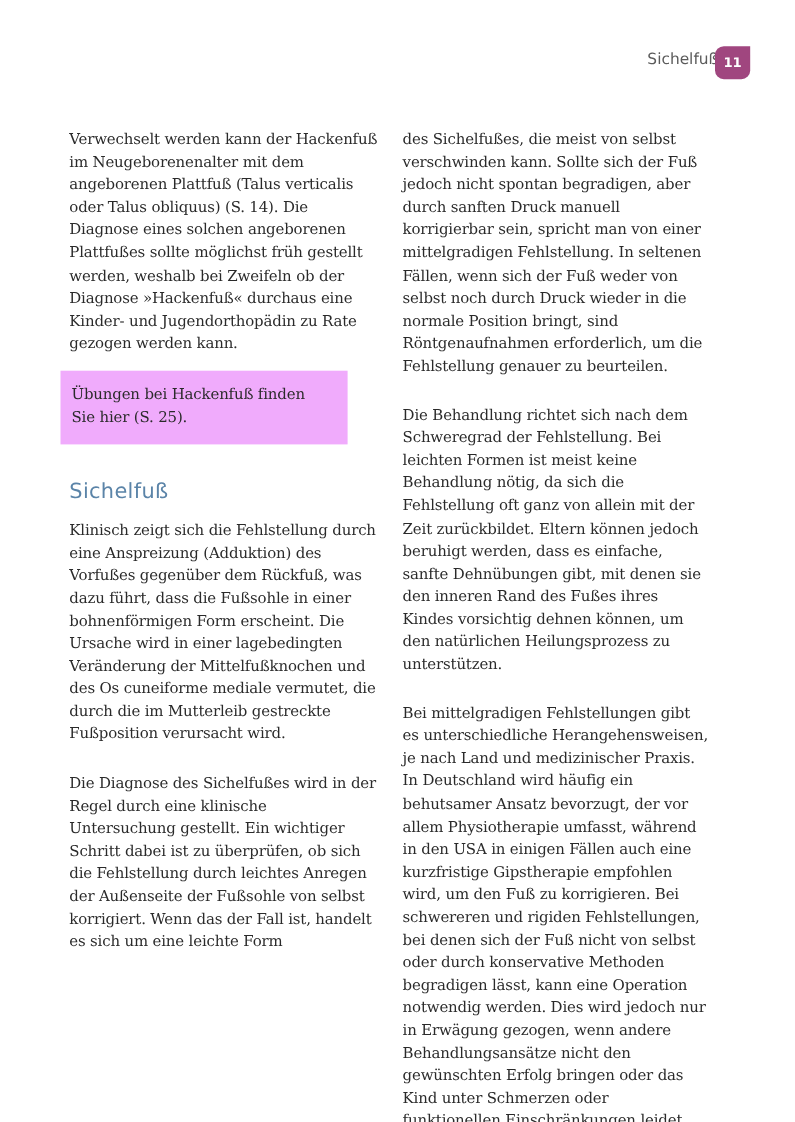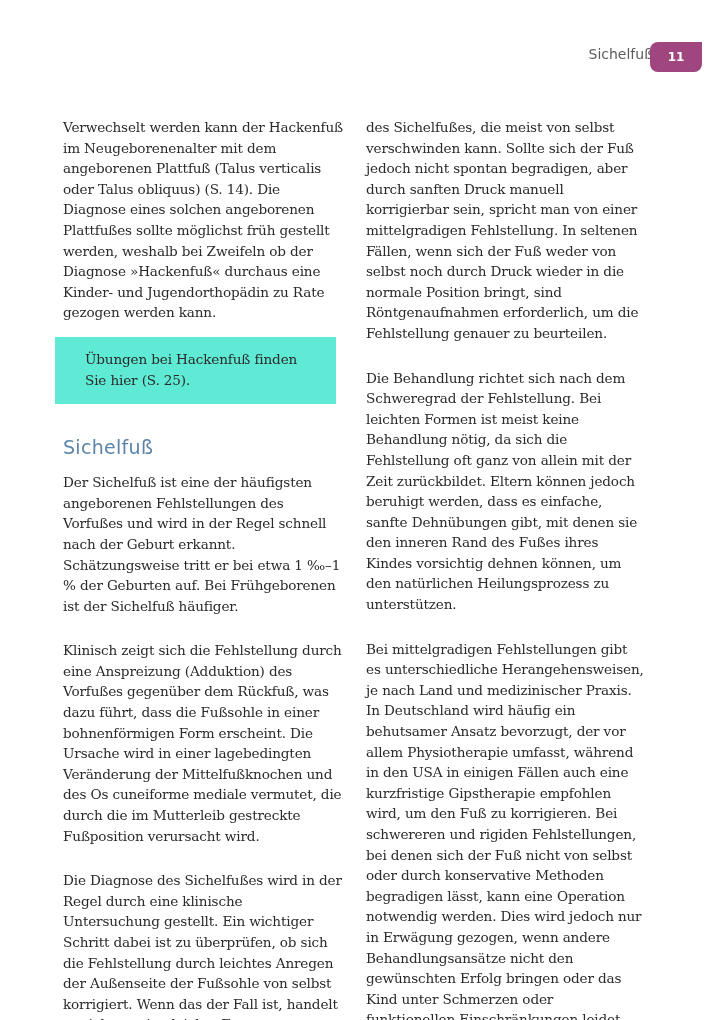--- a/index.html
+++ b/index.html
@@ -14,21 +14,21 @@
     .running-head {
       position: absolute;
       top: 46px; right: 70px;
       font-family: "DejaVu Sans", "Liberation Sans", sans-serif;
       font-size: 14px;
       color: #5b5b5b;
     }
     .page-badge {
       position: absolute;
       top: 42px; left: 650px;
-      width: 52px; height: 30px;
+      width: 32px; height: 30px;
       background: #a0467f;
       border-radius: 8px 0 8px 8px;
       color: #ffffff;
       font-family: "DejaVu Sans", "Liberation Sans", sans-serif;
       font-weight: bold;
       font-size: 12px;
       display: flex; align-items: center; justify-content: center;
     }
     .column {
       position: absolute;
@@ -37,22 +37,22 @@
     }
     .col-left { left: 63px; }
     .col-right { left: 366px; }
     p {
       margin: 0 0 24px 0;
       font-size: 13.6px;
       line-height: 20.6px;
       letter-spacing: -0.15px;
     }
     .box {
-      background: #5eead4;
-      padding: 12px 18px 14px 30px;
+      background: #f0abfc;
+      padding: 12px 18px 14px 10px;
       margin: 0 0 0 0;
     }
     .box p { margin: 0; }
     .col-left .box { width: 233px; margin-left: -8px; margin-top: -10px; margin-bottom: 32px; }
     h2 {
       margin: 0 0 14px 0;
       font-family: "DejaVu Sans", "Liberation Sans", sans-serif;
       font-weight: normal;
       font-size: 19px;
       color: #5b84a8;
@@ -64,21 +64,20 @@
 
 <div class="running-head">Sichelfuß</div>
 <div class="page-badge">11</div>
 
 <div class="column col-left">
   <p>Verwechselt werden kann der Hackenfuß im Neugeborenenalter mit dem angeborenen Plattfuß (Talus verticalis oder Talus obliquus) (S. 14). Die Diagnose eines solchen angeborenen Plattfußes sollte möglichst früh gestellt werden, weshalb bei Zweifeln ob der Diagnose »Hackenfuß« durchaus eine Kinder- und Jugendorthopädin zu Rate gezogen werden kann.</p>
   <div class="box">
     <p>Übungen bei Hackenfuß finden Sie hier (S. 25).</p>
   </div>
   <h2>Sichelfuß</h2>
-  <p>Der Sichelfuß ist eine der häufigsten angeborenen Fehlstellungen des Vorfußes und wird in der Regel schnell nach der Geburt erkannt. Schätzungsweise tritt er bei etwa 1 ‰–1 % der Geburten auf. Bei Frühgeborenen ist der Sichelfuß häufiger.</p>
   <p>Klinisch zeigt sich die Fehlstellung durch eine Anspreizung (Adduktion) des Vorfußes gegenüber dem Rückfuß, was dazu führt, dass die Fußsohle in einer bohnenförmigen Form erscheint. Die Ursache wird in einer lagebedingten Veränderung der Mittelfußknochen und des Os cuneiforme mediale vermutet, die durch die im Mutterleib gestreckte Fußposition verursacht wird.</p>
   <p>Die Diagnose des Sichelfußes wird in der Regel durch eine klinische Untersuchung gestellt. Ein wichtiger Schritt dabei ist zu überprüfen, ob sich die Fehlstellung durch leichtes Anregen der Außenseite der Fußsohle von selbst korrigiert. Wenn das der Fall ist, handelt es sich um eine leichte Form</p>
 </div>
 
 <div class="column col-right">
   <p>des Sichelfußes, die meist von selbst verschwinden kann. Sollte sich der Fuß jedoch nicht spontan begradigen, aber durch sanften Druck manuell korrigierbar sein, spricht man von einer mittelgradigen Fehlstellung. In seltenen Fällen, wenn sich der Fuß weder von selbst noch durch Druck wieder in die normale Position bringt, sind Röntgenaufnahmen erforderlich, um die Fehlstellung genauer zu beurteilen.</p>
   <p>Die Behandlung richtet sich nach dem Schweregrad der Fehlstellung. Bei leichten Formen ist meist keine Behandlung nötig, da sich die Fehlstellung oft ganz von allein mit der Zeit zurückbildet. Eltern können jedoch beruhigt werden, dass es einfache, sanfte Dehnübungen gibt, mit denen sie den inneren Rand des Fußes ihres Kindes vorsichtig dehnen können, um den natürlichen Heilungsprozess zu unterstützen.</p>
   <p>Bei mittelgradigen Fehlstellungen gibt es unterschiedliche Herangehensweisen, je nach Land und medizinischer Praxis. In Deutschland wird häufig ein behutsamer Ansatz bevorzugt, der vor allem Physiotherapie umfasst, während in den USA in einigen Fällen auch eine kurzfristige Gipstherapie empfohlen wird, um den Fuß zu korrigieren. Bei schwereren und rigiden Fehlstellungen, bei denen sich der Fuß nicht von selbst oder durch konservative Methoden begradigen lässt, kann eine Operation notwendig werden. Dies wird jedoch nur in Erwägung gezogen, wenn andere Behandlungsansätze nicht den gewünschten Erfolg bringen oder das Kind unter Schmerzen oder funktionellen Einschränkungen leidet.</p>
 
 </div>

